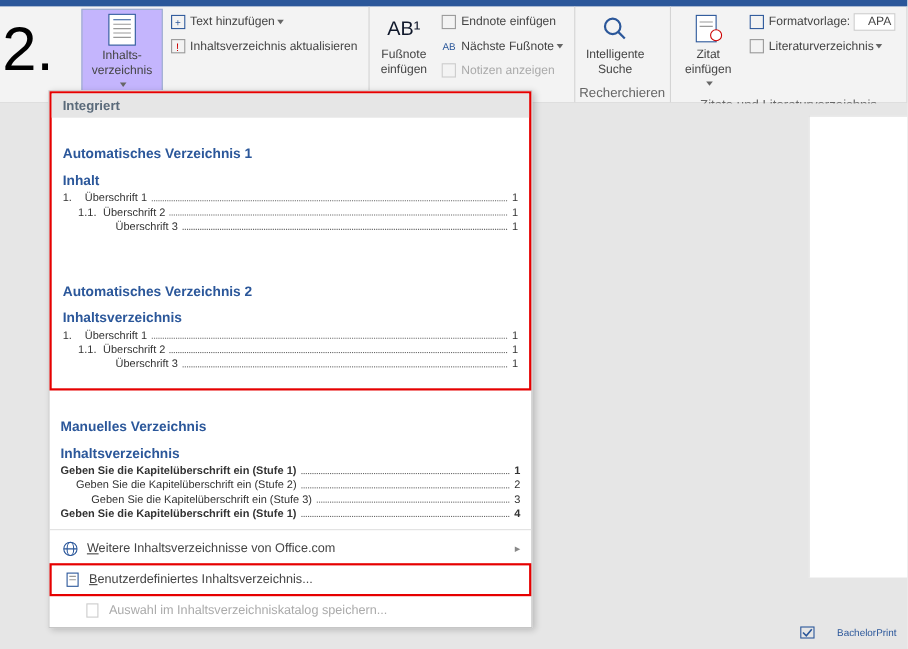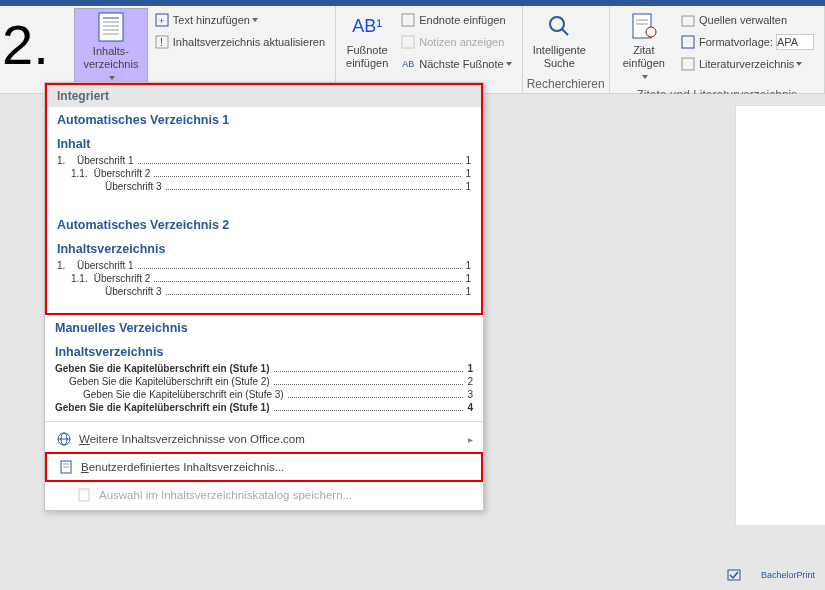--- a/index.html
+++ b/index.html
@@ -80,21 +80,21 @@
   border-left: 3px solid transparent;
   border-right: 3px solid transparent;
   border-top: 4px solid #666;
   margin-left: 2px;
   vertical-align: middle;
 }
 .style-input {
   display: inline-block;
   background: #fff;
   border: 1px solid #ccc;
-  padding: 1px 0;
+  padding: 1px 12px;
   font-size: 11px;
   width: 38px;
 }
 
 .dropdown {
   position: absolute;
   top: 82px;
   left: 44px;
   width: 440px;
   background: #fff;
@@ -106,21 +106,21 @@
   background: #e6e6e6;
   color: #5a6a7a;
   font-weight: 600;
   padding: 4px 10px;
   font-size: 12px;
 }
 .red-box {
   border: 2px solid #e60000;
 }
 .gallery-section { padding: 6px 10px 4px 10px; }
-.gallery-title { color: #2b579a; font-weight: 600; font-size: 12.5px; margin: 0 0 8px 0; }
+.gallery-title { color: #2b579a; font-weight: 600; font-size: 12.5px; margin: 20px 0 8px 0; }
 .toc-title { color: #2b579a; font-weight: 600; font-size: 12.5px; margin: 10px 0 4px 0; }
 .toc-line {
   display: flex;
   align-items: baseline;
   font-size: 10px;
   color: #333;
   margin: 2px 0;
   white-space: nowrap;
 }
 .toc-line .num { margin-right: 6px; min-width: 14px; }
@@ -223,49 +223,49 @@
           <span>Inhaltsverzeichnis aktualisieren</span>
         </div>
       </div>
     </div>
   </div>
   <div style="border-left:1px solid #d4d4d4;"></div>
 
   <div class="ribbon-group" style="border-right:none">
     <div class="ribbon-group-body">
       <div class="big-button">
-        <div class="icon-box" style="font-size:18px;color:#1d4ed8;font-weight:400;">
+        <div class="icon-box" style="font-size:18px;color:#0f172a;font-weight:400;">
             <span>AB¹</span>
           </div>
         <div class="label" style="white-space:pre-line">Fußnote
 einfügen</div>
       </div>
       <div class="col">
         <div class="small-button">
           <div class="icon-box">
               <svg width="14" height="14">
                 <rect x="1" y="1" width="12" height="12" fill="none" stroke="#999"></rect>
               </svg>
             </div>
           <span>Endnote einfügen</span>
         </div>
-        <div class="small-button disabled">
-          <div class="icon-box">
-              <svg width="14" height="14">
-                <rect x="1" y="1" width="12" height="12" fill="none" stroke="#ccc"></rect>
-              </svg>
-            </div>
-          <span>Notizen anzeigen</span>
-        </div>
         <div class="small-button">
           <div class="icon-box" style="font-size:9px;color:#2b579a;">
               <span>AB</span>
             </div>
           <span>Nächste Fußnote</span>
             <span class="caret-down"></span>
+        </div>
+        <div class="small-button disabled">
+          <div class="icon-box">
+              <svg width="14" height="14">
+                <rect x="1" y="1" width="12" height="12" fill="none" stroke="#ccc"></rect>
+              </svg>
+            </div>
+          <span>Notizen anzeigen</span>
         </div>
       </div>
     </div>
   </div>
   <div style="border-left:1px solid #d4d4d4;"></div>
 
   <div class="ribbon-group">
     <div class="ribbon-group-body">
       <div class="big-button">
         <div class="icon-box">
@@ -292,28 +292,20 @@
               <circle cx="20" cy="20" r="5" fill="#fff" stroke="#c00"></circle>
             </svg>
           </div>
         <div class="label"><span style="white-space:pre-line">Zitat
 einfügen</span> <span class="caret-down"></span></div>
       </div>
       <div class="col">
         <div class="small-button">
           <div class="icon-box">
               <svg width="14" height="14">
-                <rect x="1" y="3" width="12" height="10" fill="none" stroke="#999"></rect>
-              </svg>
-            </div>
-          <span>Quellen verwalten</span>
-        </div>
-        <div class="small-button">
-          <div class="icon-box">
-              <svg width="14" height="14">
                 <rect x="1" y="1" width="12" height="12" fill="none" stroke="#2b579a"></rect>
               </svg>
             </div>
           <span>Formatvorlage:</span>&nbsp;
           <span class="style-input">APA</span>
         </div>
         <div class="small-button">
           <div class="icon-box">
               <svg width="14" height="14">
                 <rect x="1" y="1" width="12" height="12" fill="none" stroke="#999"></rect>

